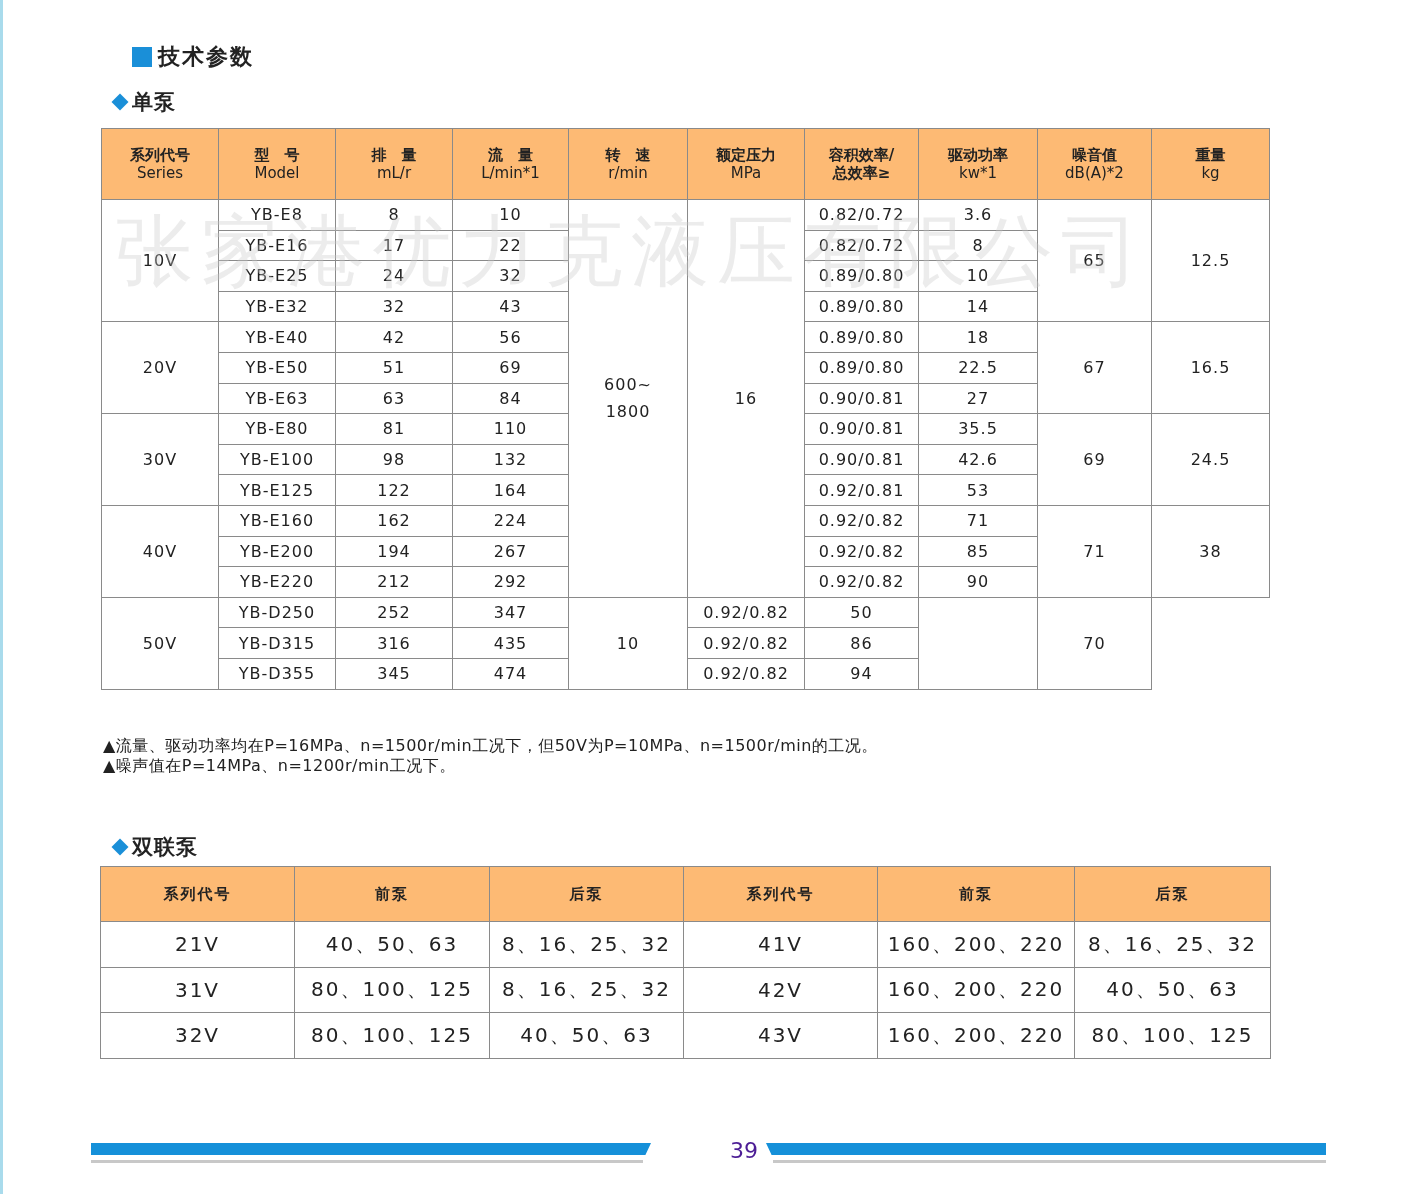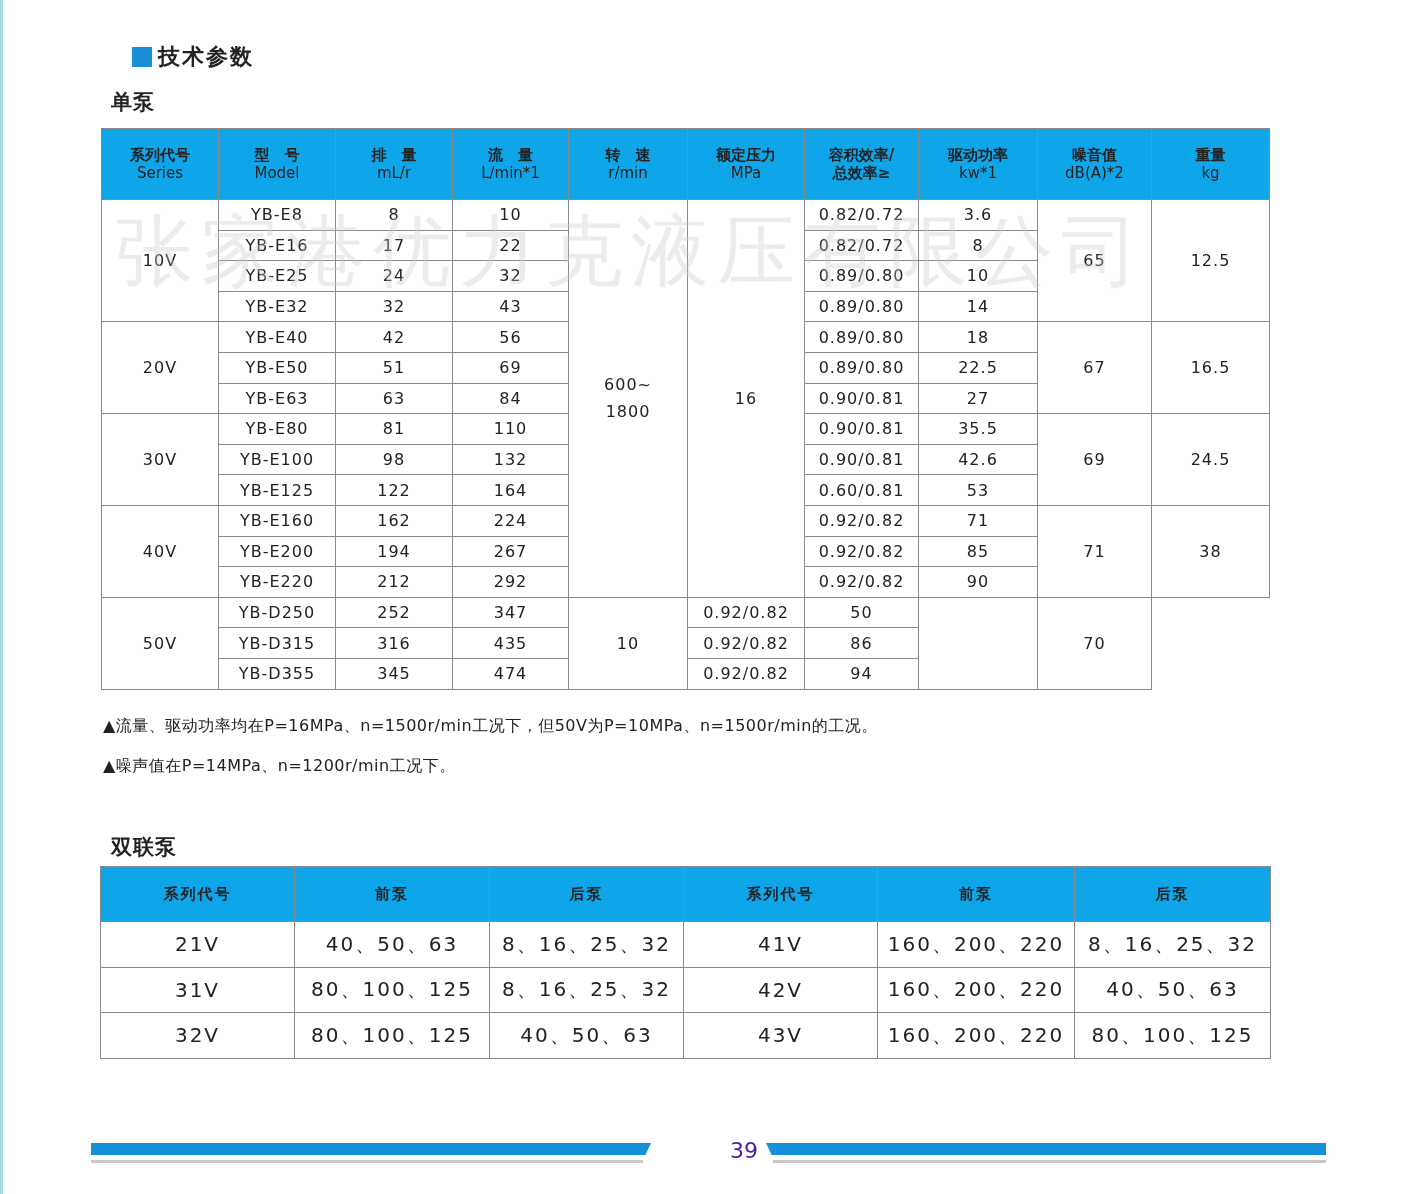--- a/index.html
+++ b/index.html
@@ -4,27 +4,27 @@
 <style>
   html, body { margin: 0; padding: 0; }
   body {
     width: 1414px; height: 1194px; position: relative; overflow: hidden;
     background: #ffffff; font-family: "DejaVu Sans", "Liberation Sans", sans-serif; color: #1a1a1a;
   }
   .left-edge { position: absolute; left: 0; top: 0; width: 3px; height: 1194px; background: #a9dbec; }
   .h1 { position: absolute; left: 88px; top: 42px; height: 30px; display: flex; align-items: center; padding-left: 44px; }
   .h1 .sq { width: 20px; height: 20px; background: #1a8fd8; margin-right: 6px; }
   .h1 .t { font-size: 22px; font-weight: bold; letter-spacing: 2px; color: #222; }
-  .h2 { position: absolute; left: 111px; height: 28px; display: flex; align-items: center; flex-direction: column; }
+  .h2 { position: absolute; left: 111px; height: 28px; display: flex; align-items: center; }
   .h2 .dia { width: 12px; height: 12px; background: #1a8fd8; transform: rotate(45deg); margin: 0 6px 0 3px; }
   .h2 .t { font-size: 21px; font-weight: bold; letter-spacing: 1px; color: #222; }
 
   table { border-collapse: collapse; position: absolute; table-layout: fixed; }
   td, th { border: 1px solid #8a8a8a; text-align: center; vertical-align: middle; padding: 0; }
-  th { background: #0ea5e9; font-weight: bold; font-size: 15px; line-height: 18px; color: #222; }
+  th { background: #fdba74; font-weight: bold; font-size: 15px; line-height: 18px; color: #222; }
   th .en { font-weight: normal; font-size: 15px; }
   #single { left: 101px; top: 128px; width: 1168px; }
   #single th { height: 70px; }
   #single td { height: 29.6px; font-size: 16px; letter-spacing: 1px; color: #222; }
   #dual { left: 100px; top: 866px; width: 1170px; }
   #dual th { height: 54px; font-size: 15px; letter-spacing: 2px; }
   #dual td { height: 44.5px; font-size: 20px; letter-spacing: 2px; color: #222; }
 
   .watermark {
     position: absolute; left: 115px; top: 200px; font-size: 78px; letter-spacing: 8px;
@@ -186,21 +186,21 @@
       <td>YB-E100</td>
       <td>98</td>
       <td>132</td>
       <td>0.90/0.81</td>
       <td>42.6</td>
     </tr>
     <tr>
       <td>YB-E125</td>
       <td>122</td>
       <td>164</td>
-      <td>0.60/0.81</td>
+      <td>0.92/0.81</td>
       <td>53</td>
     </tr>
 
     <tr>
       <td rowspan="3">40V</td>
       <td>YB-E160</td>
       <td>162</td>
       <td>224</td>
       <td>0.92/0.82</td>
       <td>71</td>
@@ -245,21 +245,21 @@
       <td>345</td>
       <td>474</td>
       <td>0.92/0.82</td>
       <td>94</td>
     </tr>
   </tbody>
 </table>
 
 <div class="watermark">张家港优力克液压有限公司</div>
 
-<div class="note" style="top:716px;">▲流量、驱动功率均在P=16MPa、n=1500r/min工况下，但50V为P=10MPa、n=1500r/min的工况。</div>
+<div class="note" style="top:736px;">▲流量、驱动功率均在P=16MPa、n=1500r/min工况下，但50V为P=10MPa、n=1500r/min的工况。</div>
 <div class="note" style="top:756px;">▲噪声值在P=14MPa、n=1200r/min工况下。</div>
 
 <div class="h2" style="top:833px;">
   <span class="dia"></span>
   <span class="t">双联泵</span>
 </div>
 
 <table id="dual">
   <colgroup>
     <col style="width:194px">

